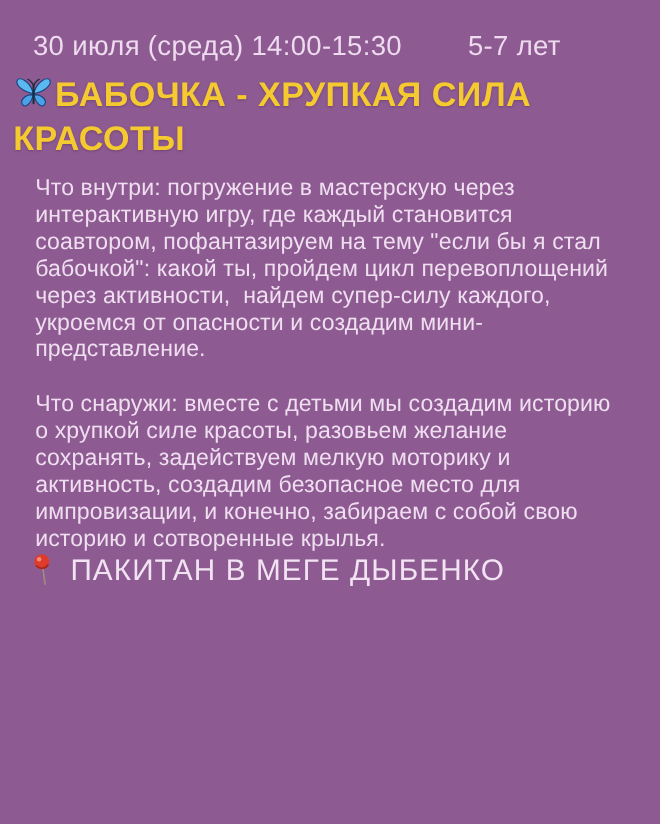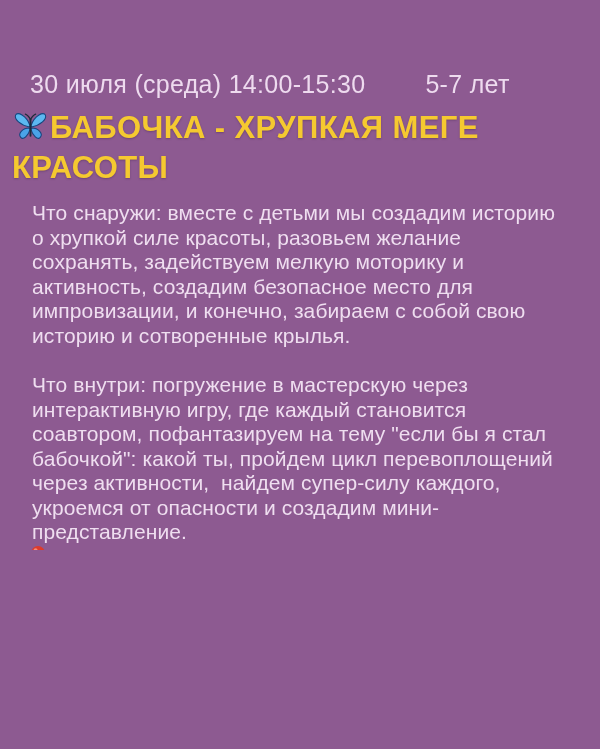--- a/index.html
+++ b/index.html
@@ -18,21 +18,21 @@
   }
   .header-row {
     margin: 28px 30px 0 30px;
     display: flex;
     align-items: baseline;
     font-size: 25px;
     font-weight: 500;
     letter-spacing: 0.3px;
     color: #eedbef;
   }
-  .age { margin-left: 60px; margin-top: 42px; }
+  .age { margin-left: 60px; }
   .title {
     margin: 9px 34px 0 12px;
     font-size: 31px;
     font-weight: 800;
     line-height: 40px;
     letter-spacing: 0.4px;
     color: #f5c930;
     text-shadow: 0 1px 2px rgba(58,28,66,0.35);
   }
   .butterfly { display: inline-block; }
@@ -72,25 +72,25 @@
   <h1 class="title"><span class="butterfly"><svg viewBox="0 0 36 32" aria-hidden="true">
       <g stroke="#16457e" stroke-width="1">
         <path d="M17.5 15 C14 5 5 1 3.5 5 C2 9 8 14.5 17 16.5 Z" fill="#5cb8f0"></path>
         <path d="M18.5 15 C22 5 31 1 32.5 5 C34 9 28 14.5 19 16.5 Z" fill="#5cb8f0"></path>
         <path d="M17 17.5 C10 17.5 5.5 23 8.5 26.5 C11.5 30 16 24 17.5 19 Z" fill="#4aa3e8"></path>
         <path d="M19 17.5 C26 17.5 30.5 23 27.5 26.5 C24.5 30 20 24 18.5 19 Z" fill="#4aa3e8"></path>
       </g>
       <line x1="18" y1="9" x2="18" y2="25" stroke="#1d2b3a" stroke-width="1.8" stroke-linecap="round"></line>
       <path d="M18 9 C16 6 14.5 4.5 13 4" stroke="#1d2b3a" fill="none" stroke-width="1.2" stroke-linecap="round"></path>
       <path d="M18 9 C20 6 21.5 4.5 23 4" stroke="#1d2b3a" fill="none" stroke-width="1.2" stroke-linecap="round"></path>
-    </svg></span><span>БАБОЧКА - ХРУПКАЯ МЕГЕ КРАСОТЫ</span></h1>
+    </svg></span><span>БАБОЧКА - ХРУПКАЯ СИЛА КРАСОТЫ</span></h1>
+
+  <p class="body-par">Что внутри: погружение в мастерскую через интерактивную игру, где каждый становится соавтором, пофантазируем на тему "если бы я стал бабочкой": какой ты, пройдем цикл перевоплощений через активности,  найдем супер-силу каждого, укроемся от опасности и создадим мини-представление.</p>
 
   <p class="body-par">Что снаружи: вместе с детьми мы создадим историю о хрупкой силе красоты, разовьем желание сохранять, задействуем мелкую моторику и активность, создадим безопасное место для импровизации, и конечно, забираем с собой свою историю и сотворенные крылья.</p>
-
-  <p class="body-par">Что внутри: погружение в мастерскую через интерактивную игру, где каждый становится соавтором, пофантазируем на тему "если бы я стал бабочкой": какой ты, пройдем цикл перевоплощений через активности,  найдем супер-силу каждого, укроемся от опасности и создадим мини-представление.</p>
 
   <div class="footer">
     <span class="pin">
         <svg viewBox="0 0 20 32" aria-hidden="true">
         <line x1="10.5" y1="14" x2="12.5" y2="29" stroke="#9b8a84" stroke-width="1.6" stroke-linecap="round"></line>
         <circle cx="9.5" cy="8" r="7" fill="#dd3b2c"></circle>
         <path d="M4 11.5 A7 7 0 0 0 15.5 10.5" fill="none" stroke="#a8271d" stroke-width="1.6"></path>
         <circle cx="7" cy="5.5" r="2.1" fill="#f5907e" opacity="0.95"></circle>
       </svg>
       </span>

